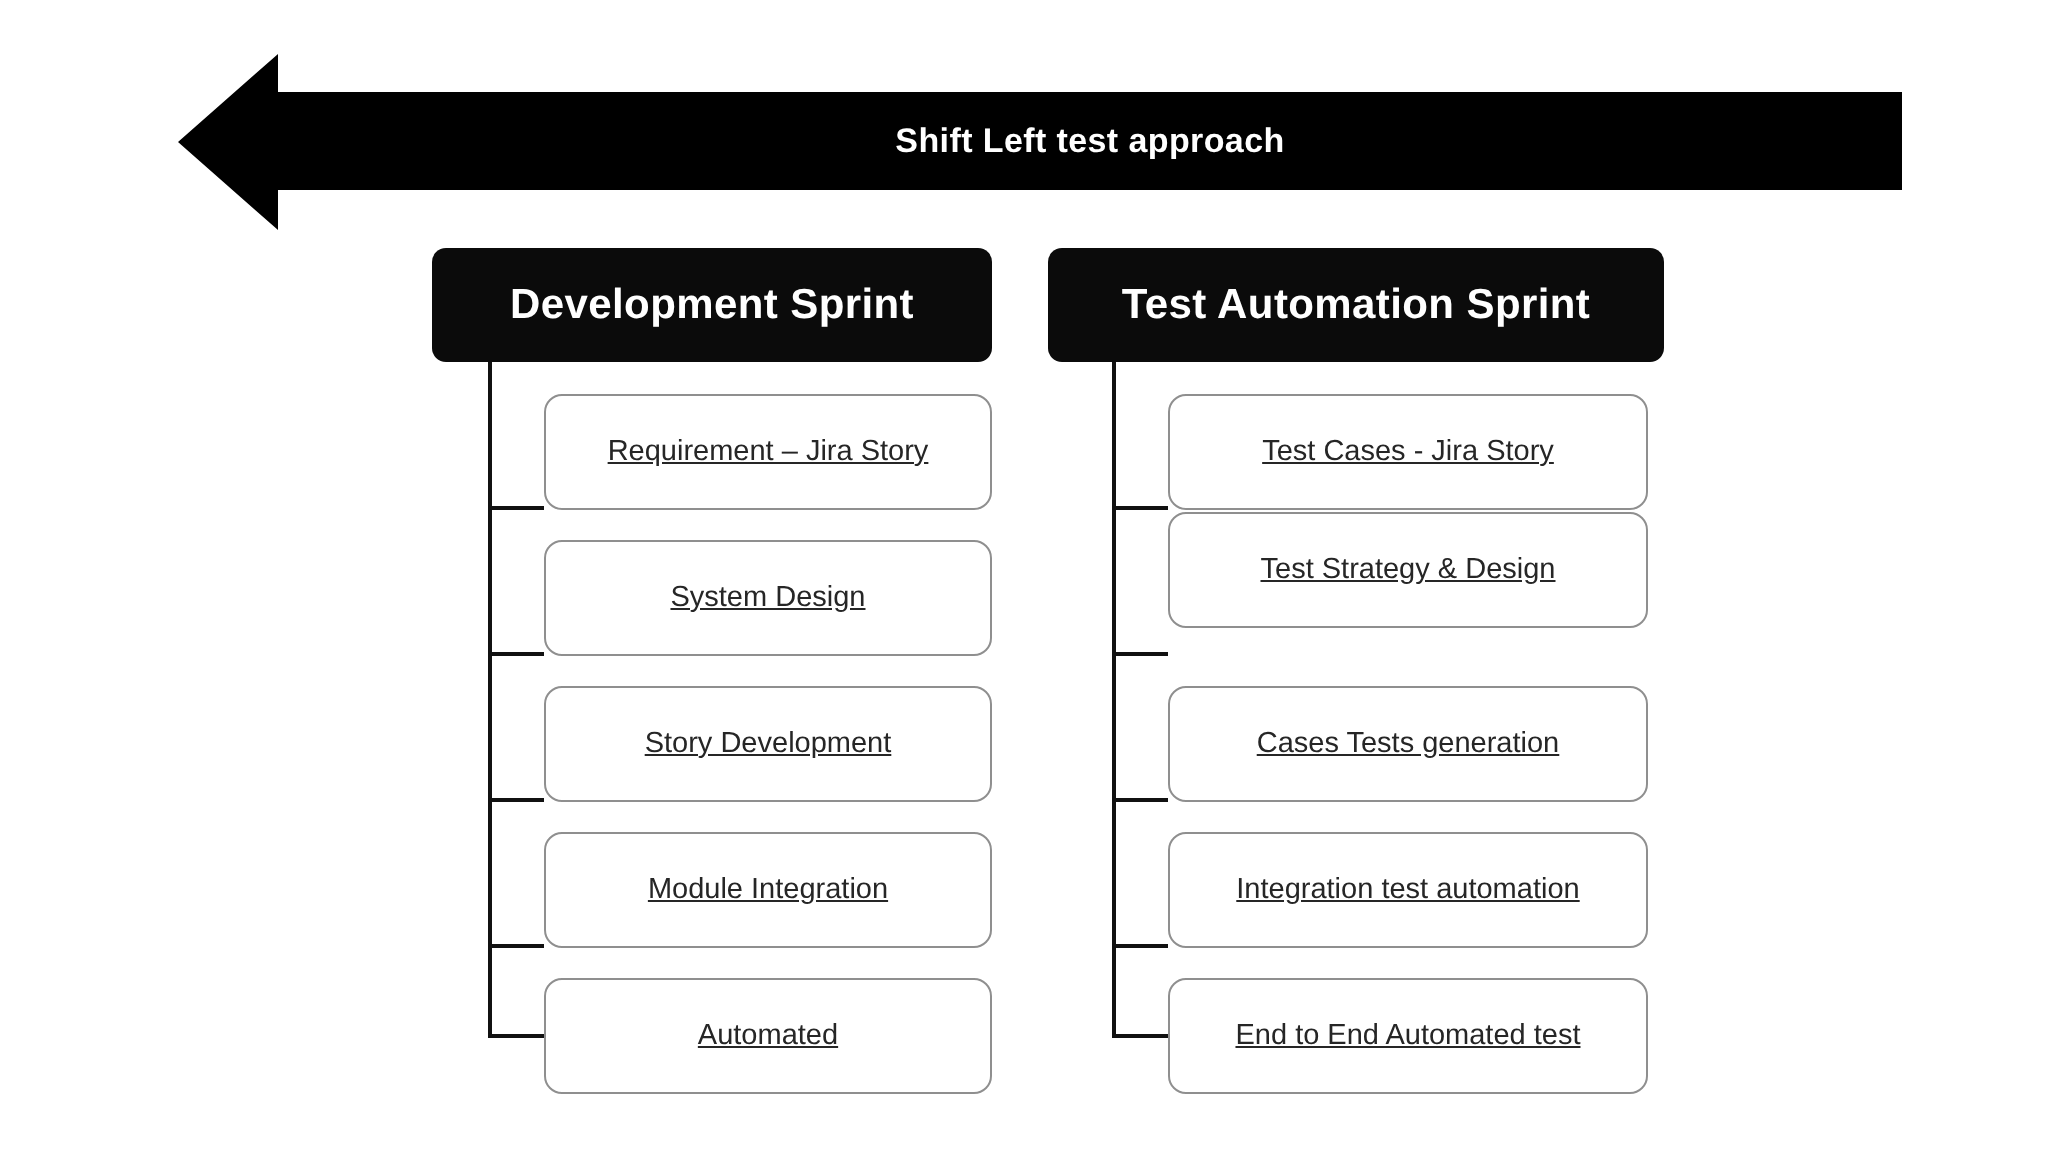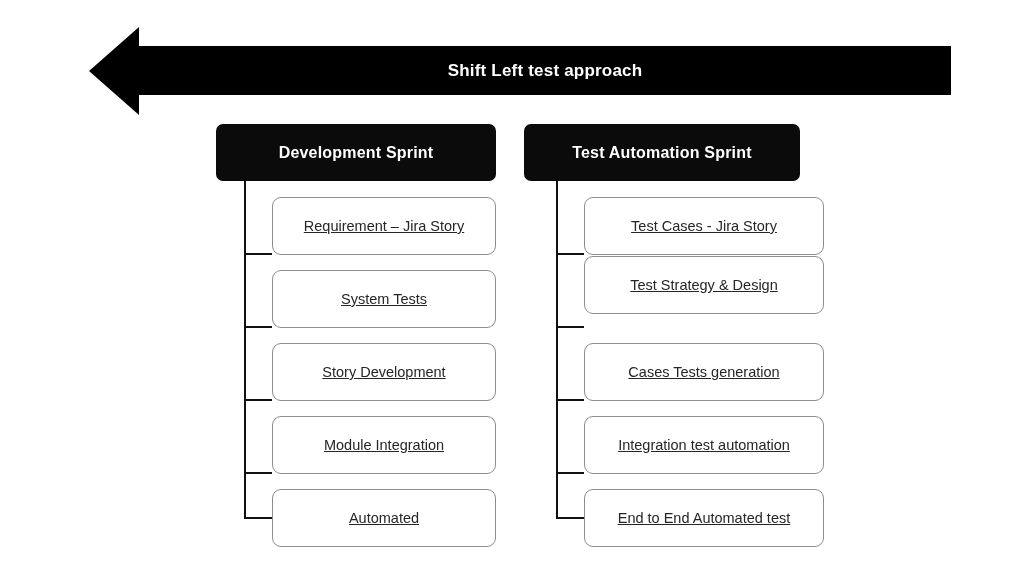--- a/index.html
+++ b/index.html
@@ -59,27 +59,27 @@
     position: absolute;
     top: 0;
     left: 0;
     height: 57px;
     background: #0b0b0b;
     border-radius: 7px;
     display: flex;
     align-items: center;
     justify-content: center;
     color: #ffffff;
-    font-size: 16px;
+    font-size: 21px;
     font-weight: bold;
     letter-spacing: 0.2px;
     white-space: nowrap;
   }
   #column-development .column-header { width: 280px; }
-  #column-test .column-header        { width: 276px; }
+  #column-test .column-header        { width: 308px; }
 
   
   .trunk {
     position: absolute;
     width: 2px;
     background: #111111;
     top: 57px;
   }
   #column-development .trunk { left: 28px; height: 337px; }
   #column-test .trunk        { left: 32px; height: 337px; }
@@ -130,21 +130,21 @@
 
     <div class="trunk"></div>
 
     <div class="connector" style="top:129px"></div>
     <div class="connector" style="top:202px"></div>
     <div class="connector" style="top:275px"></div>
     <div class="connector" style="top:348px"></div>
     <div class="connector" style="top:393px"></div>
 
     <div class="node-box" style="top:73px">Requirement – Jira Story</div>
-    <div class="node-box" style="top:146px">System Tests</div>
+    <div class="node-box" style="top:146px">System Design</div>
     <div class="node-box" style="top:219px">Story Development</div>
     <div class="node-box" style="top:292px">Module Integration</div>
     <div class="node-box" style="top:365px">Automated</div>
   </div>
 
   <div class="column" id="column-test">
     <div class="column-header">Test Automation Sprint</div>
 
     <div class="trunk"></div>
 

